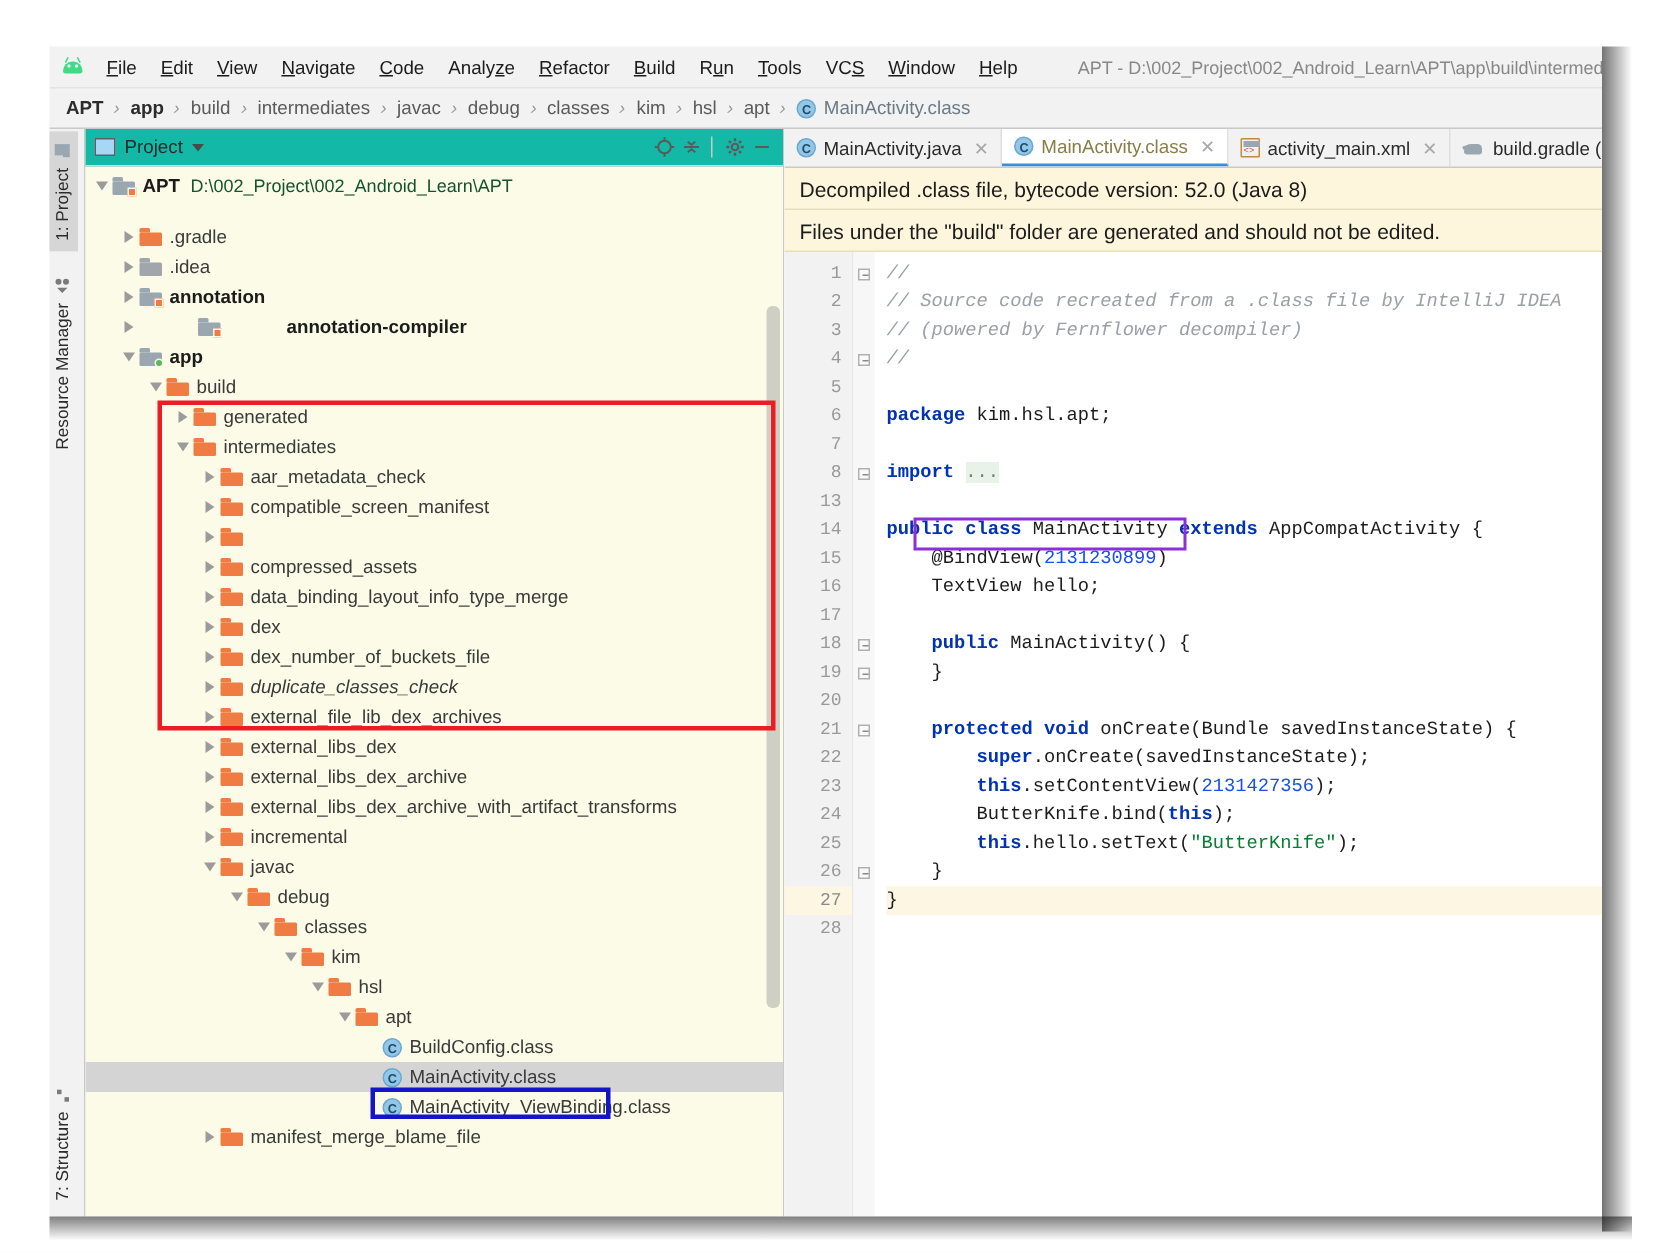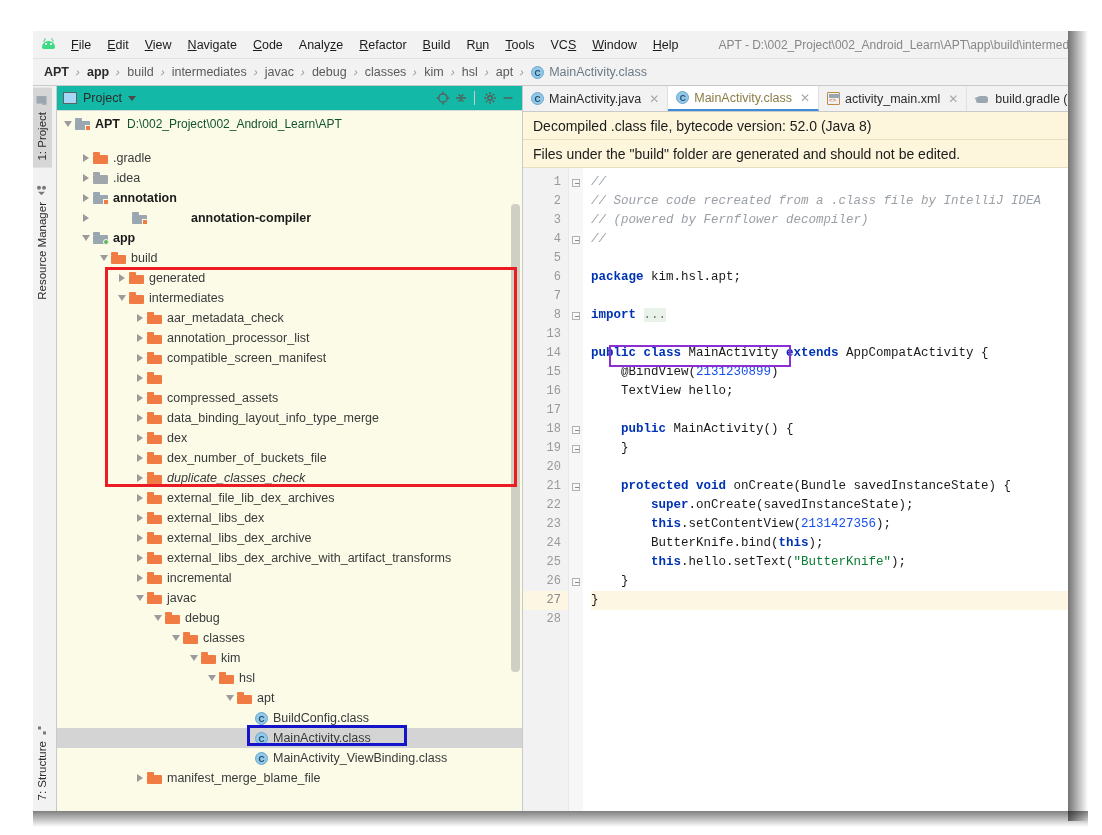--- a/index.html
+++ b/index.html
@@ -606,30 +606,20 @@
             <span class="node-label">aar_metadata_check</span>
           </div>
           <div class="node" style="padding-left: 76px;">
             <div class="arrow">
               <div class="tri-right"></div>
             </div>
             <div class="folder-icon f-orange">
               <div class="tab"></div>
               <div class="main"></div>
             </div>
-            <span class="node-label">annotation_processor_list</span>
-          </div>
-          <div class="node" style="padding-left: 76px;">
-            <div class="arrow">
-              <div class="tri-right"></div>
-            </div>
-            <div class="folder-icon f-orange">
-              <div class="tab"></div>
-              <div class="main"></div>
-            </div>
             <span class="node-label">compatible_screen_manifest</span>
           </div>
           <div class="node" style="padding-left: 76px;">
             <div class="arrow">
               <div class="tri-right"></div>
             </div>
             <div class="folder-icon f-orange">
               <div class="tab"></div>
               <div class="main"></div>
             </div>

